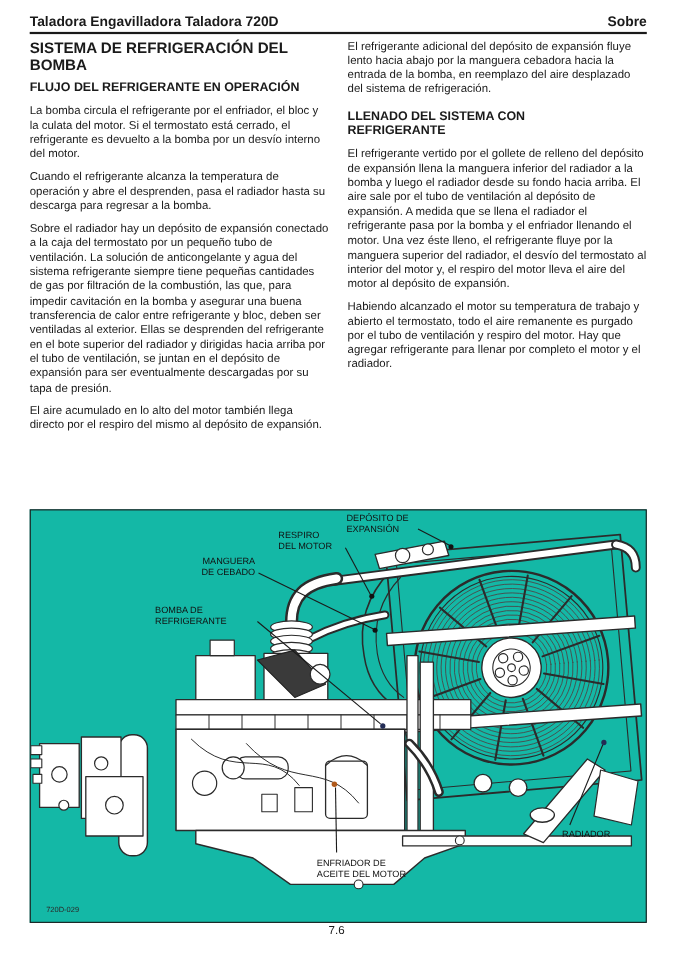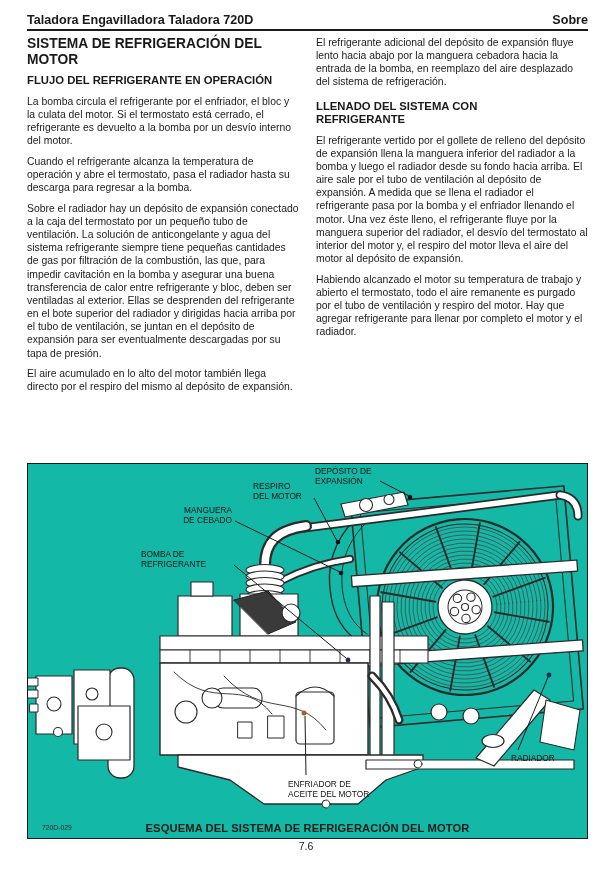--- a/index.html
+++ b/index.html
@@ -34,24 +34,24 @@
   svg text{font-family:"Liberation Sans", sans-serif;font-size:8.3px;fill:#111;}
 </style>
 </head>
 <body>
 
 <div class="hdr-left">Taladora Engavilladora Taladora 720D</div>
 <div class="hdr-right">Sobre</div>
 <div class="hdr-rule"></div>
 
 <div class="col col-left">
-  <div class="h1">SISTEMA DE REFRIGERACIÓN DEL MOTOR</div>
+  <div class="h1">SISTEMA DE REFRIGERACIÓN DEL BOMBA</div>
   <div class="h2" style="margin-top:0;">FLUJO DEL REFRIGERANTE EN OPERACIÓN</div>
   <p>La bomba circula el refrigerante por el enfriador, el bloc y la culata del motor.  Si el termostato está cerrado,  el refrigerante es devuelto a la bomba por un desvío interno del motor.</p>
-  <p>Cuando el refrigerante alcanza la temperatura de operación y abre el termostato,  pasa el radiador hasta su descarga para regresar a la bomba.</p>
+  <p>Cuando el refrigerante alcanza la temperatura de operación y abre el desprenden,  pasa el radiador hasta su descarga para regresar a la bomba.</p>
   <p>Sobre el radiador hay un depósito de expansión conectado a la caja del termostato por un pequeño tubo de ventilación.  La solución de anticongelante y agua del sistema refrigerante siempre tiene pequeñas cantidades de gas por filtración de la combustión,  las que,  para impedir cavitación en la bomba y asegurar una buena transferencia de calor entre refrigerante y bloc, deben ser ventiladas al exterior.  Ellas se desprenden del refrigerante en el bote superior del radiador  y dirigidas hacia arriba por el tubo de ventilación,  se juntan en el depósito de expansión para ser eventualmente descargadas por su tapa de presión.</p>
   <p>El aire acumulado en lo alto del motor también llega directo por el respiro del mismo al depósito de expansión.</p>
 </div>
 
 <div class="col col-right">
   <p>El refrigerante adicional del depósito de expansión fluye lento hacia abajo por la manguera cebadora hacia la entrada de la bomba,  en reemplazo del aire desplazado del sistema de refrigeración.</p>
   <div class="h2 narrow">LLENADO DEL SISTEMA CON REFRIGERANTE</div>
   <p>El refrigerante vertido por el gollete de relleno del depósito de expansión llena la manguera inferior del radiador a la bomba y luego el radiador desde su fondo hacia arriba.  El aire sale por el tubo de ventilación al depósito de expansión.  A medida que se llena el radiador el refrigerante pasa por la bomba y el enfriador llenando el motor.  Una vez éste lleno,  el refrigerante fluye por la manguera superior del radiador,  el desvío del termostato al interior del motor y,  el respiro del motor lleva el aire del motor al depósito de expansión.</p>
   <p>Habiendo alcanzado el motor su temperatura de trabajo y abierto el termostato,  todo el aire remanente es purgado por el tubo de ventilación y respiro del motor.  Hay que agregar refrigerante para llenar por completo el motor y el radiador.</p>
 </div>
@@ -249,16 +249,15 @@
     <text x="204" y="49" text-anchor="end">MANGUERA</text>
     <text x="204" y="59" text-anchor="end">DE CEBADO</text>
     <text x="113" y="93">BOMBA DE</text>
     <text x="113" y="103">REFRIGERANTE</text>
     <text x="260" y="323">ENFRIADOR DE</text>
     <text x="260" y="333">ACEITE DEL MOTOR</text>
     <text x="483" y="297">RADIADOR</text>
   </svg>
 
   <div class="fig-code">720D-029</div>
-  <div class="fig-caption">ESQUEMA DEL SISTEMA DE REFRIGERACIÓN DEL MOTOR</div>
 </div>
 
 <div class="page-num">7.6</div>
 
 </body></html>

